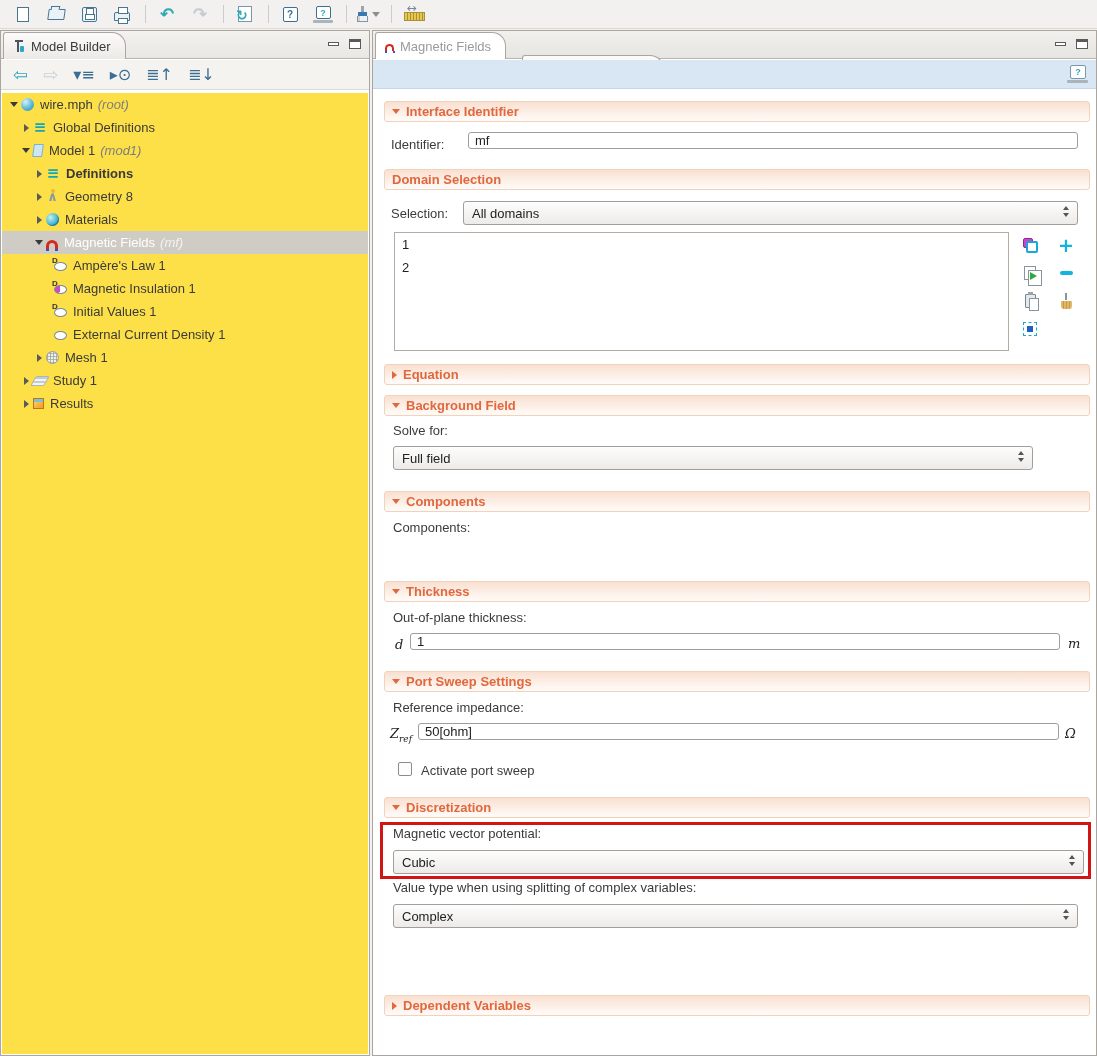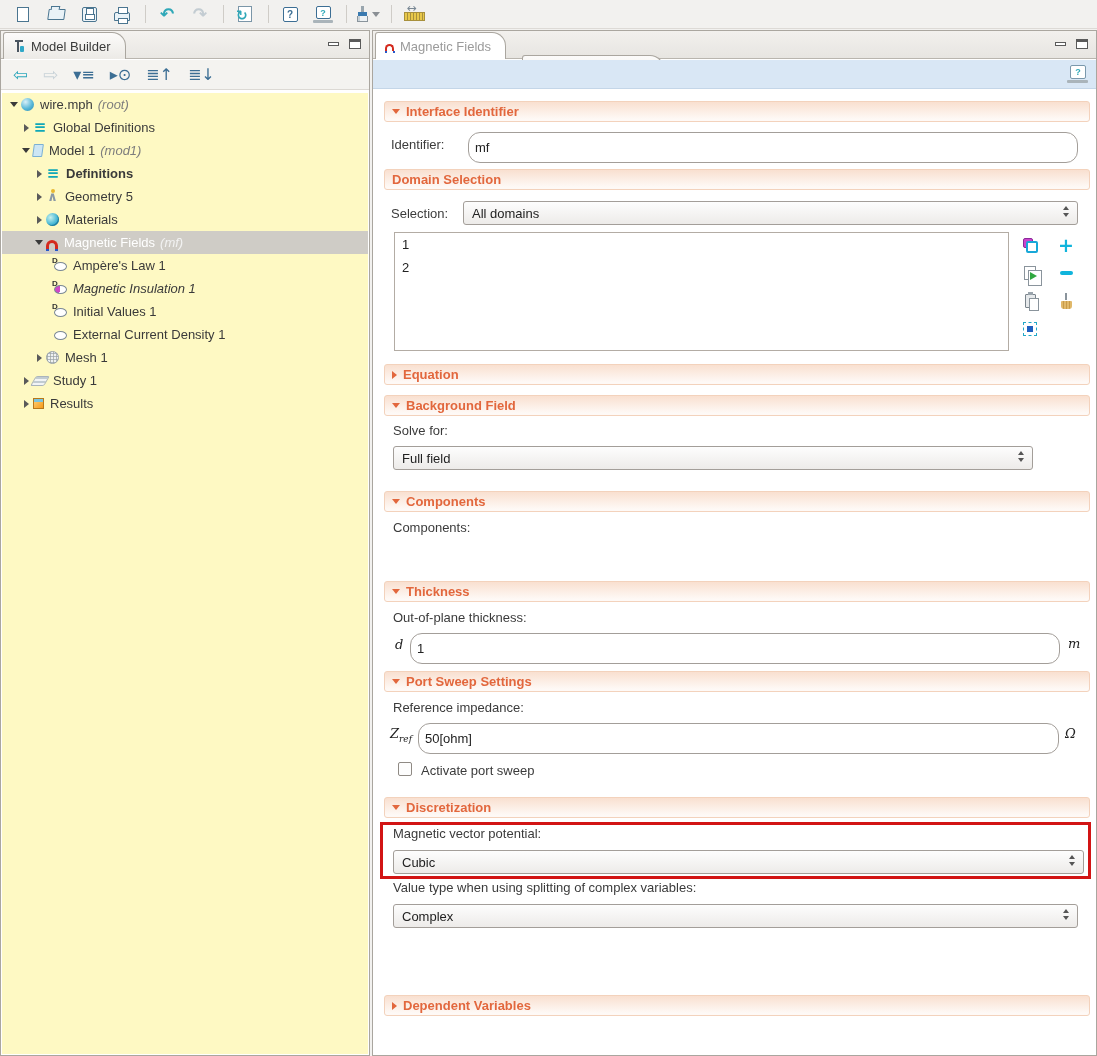--- a/index.html
+++ b/index.html
@@ -58,21 +58,21 @@
   .i-mbtree::after { content:""; position:absolute; left:4px; top:2px; width:2px; height:10px; background:#4a5560; }
   .i-mbtree .dot { position:absolute; left:7px; top:6px; width:4px; height:6px; background:#2fa8c8; border-radius:1px; }
 
   #mb-toolbar { position:absolute; left:0; top:29px; right:0; height:30px; background:#f4f3f0; border-bottom:1px solid #dcd9d4;
     display:flex; align-items:center; gap:15px; padding-left:12px; }
   .mb-ico { font-family:"DejaVu Sans",sans-serif; font-size:16px; color:#3c6e94; cursor:pointer; line-height:1; }
   .mb-back { color:#2fa8bc; font-size:18px; }
   .mb-fwd { color:#c8d2d8; font-size:18px; }
 
   
-  #tree { position:absolute; left:1px; top:62px; right:1px; bottom:1px; background:#fef9c3; }
+  #tree { position:absolute; left:1px; top:62px; right:1px; bottom:1px; background:#fde047; }
   .trow { display:flex; align-items:center; height:23px; cursor:pointer; white-space:nowrap; }
   .trow.selected { background:#cfccc6; }
   .trow.selected .tlabel { color:#fff; }
   .trow.selected .tsuffix { color:#f2f2f2; }
   .texp { width:14px; display:flex; justify-content:center; flex:none; }
   .exp-open { width:0; height:0; border-left:4px solid transparent; border-right:4px solid transparent; border-top:5px solid #3a3a3a; }
   .exp-closed { width:0; height:0; border-top:4px solid transparent; border-bottom:4px solid transparent; border-left:5px solid #5a5a5a; }
   .tlabel { margin-left:6px; color:#3a3a3a; }
   .tsuffix { margin-left:5px; font-style:italic; color:#7d7d7d; }
   .ticon { flex:none; position:relative; display:inline-block; }
@@ -122,21 +122,21 @@
   .tri-down { width:0; height:0; border-left:4px solid transparent; border-right:4px solid transparent; border-top:5px solid #e2673d; }
   .tri-right { width:0; height:0; border-top:4px solid transparent; border-bottom:4px solid transparent; border-left:5px solid #e2673d; }
   .no-tri { margin-left:7px; }
 
   .flabel { position:absolute; color:#3b3b3b; }
   .combo { position:absolute; height:24px; background:linear-gradient(#fdfdfd,#edebe9); border:1px solid #a39e99; border-radius:3px;
       display:flex; align-items:center; padding-left:8px; color:#222; cursor:pointer; }
   .spinner { position:absolute; right:8px; top:4px; display:flex; flex-direction:column; gap:3px; }
   .spin-up { width:0; height:0; border-left:3.5px solid transparent; border-right:3.5px solid transparent; border-bottom:4px solid #555; }
   .spin-dn { width:0; height:0; border-left:3.5px solid transparent; border-right:3.5px solid transparent; border-top:4px solid #555; }
-  .tinput { position:absolute; height:31px; background:#fff; border:1px solid #a39e99; border-radius:12px; padding:0 6px; font-size:13px;
+  .tinput { position:absolute; height:17px; background:#fff; border:1px solid #a39e99; border-radius:3px; padding:0 6px; font-size:13px;
       color:#222; font-family:"Liberation Sans",sans-serif; }
   .listbox { position:absolute; background:#fff; border:1px solid #b3aca4; }
   .list-item { height:23px; line-height:23px; padding-left:7px; color:#222; cursor:pointer; }
   .symbol { position:absolute; font-family:"DejaVu Serif",serif; font-style:italic; color:#222; }
   .unit { position:absolute; font-family:"DejaVu Serif",serif; font-style:italic; color:#222; }
   .chk { position:absolute; width:14px; height:14px; border:1px solid #8f8a84; border-radius:2px; background:#fdfdfd; cursor:pointer; }
 
   
   #sel-tools { position:absolute; left:646px; top:203px; display:grid; grid-template-columns:22px 22px; grid-auto-rows:22px; column-gap:14px; row-gap:6px; }
   .sel-tool { position:relative; display:flex; align-items:center; justify-content:center; cursor:pointer; }
@@ -257,42 +257,42 @@
           <span class="exp-closed"></span>
         </span>
         <span class="ticon ti-definitions"></span>
         <span class="tlabel">Definitions</span>
       </div>
       <div class="trow" style="padding-left: 30px;">
         <span class="texp">
           <span class="exp-closed"></span>
         </span>
         <span class="ticon ti-geometry"></span>
-        <span class="tlabel">Geometry 5</span>
+        <span class="tlabel">Geometry 8</span>
       </div>
       <div class="trow" style="padding-left: 30px;">
         <span class="texp">
           <span class="exp-closed"></span>
         </span>
         <span class="ticon ti-materials"></span>
         <span class="tlabel">Materials</span>
       </div>
       <div class="trow selected" style="padding-left: 30px;">
         <span class="texp">
           <span class="exp-open"></span>
         </span>
         <span class="ticon ti-magnet"></span>
         <span class="tlabel">Magnetic Fields</span>
         <span class="tsuffix">(mf)</span>
       </div>
       <div class="trow" style="padding-left: 52px;">
         <span class="ticon ti-oval ti-d"></span>
         <span class="tlabel">Ampère's Law 1</span>
       </div>
-      <div class="trow" style="padding-left: 52px; font-style: italic;">
+      <div class="trow" style="padding-left: 52px;">
         <span class="ticon ti-oval ti-d ti-magenta"></span>
         <span class="tlabel">Magnetic Insulation 1</span>
       </div>
       <div class="trow" style="padding-left: 52px;">
         <span class="ticon ti-oval ti-d"></span>
         <span class="tlabel">Initial Values 1</span>
       </div>
       <div class="trow" style="padding-left: 52px;">
         <span class="ticon ti-oval"></span>
         <span class="tlabel">External Current Density 1</span>

